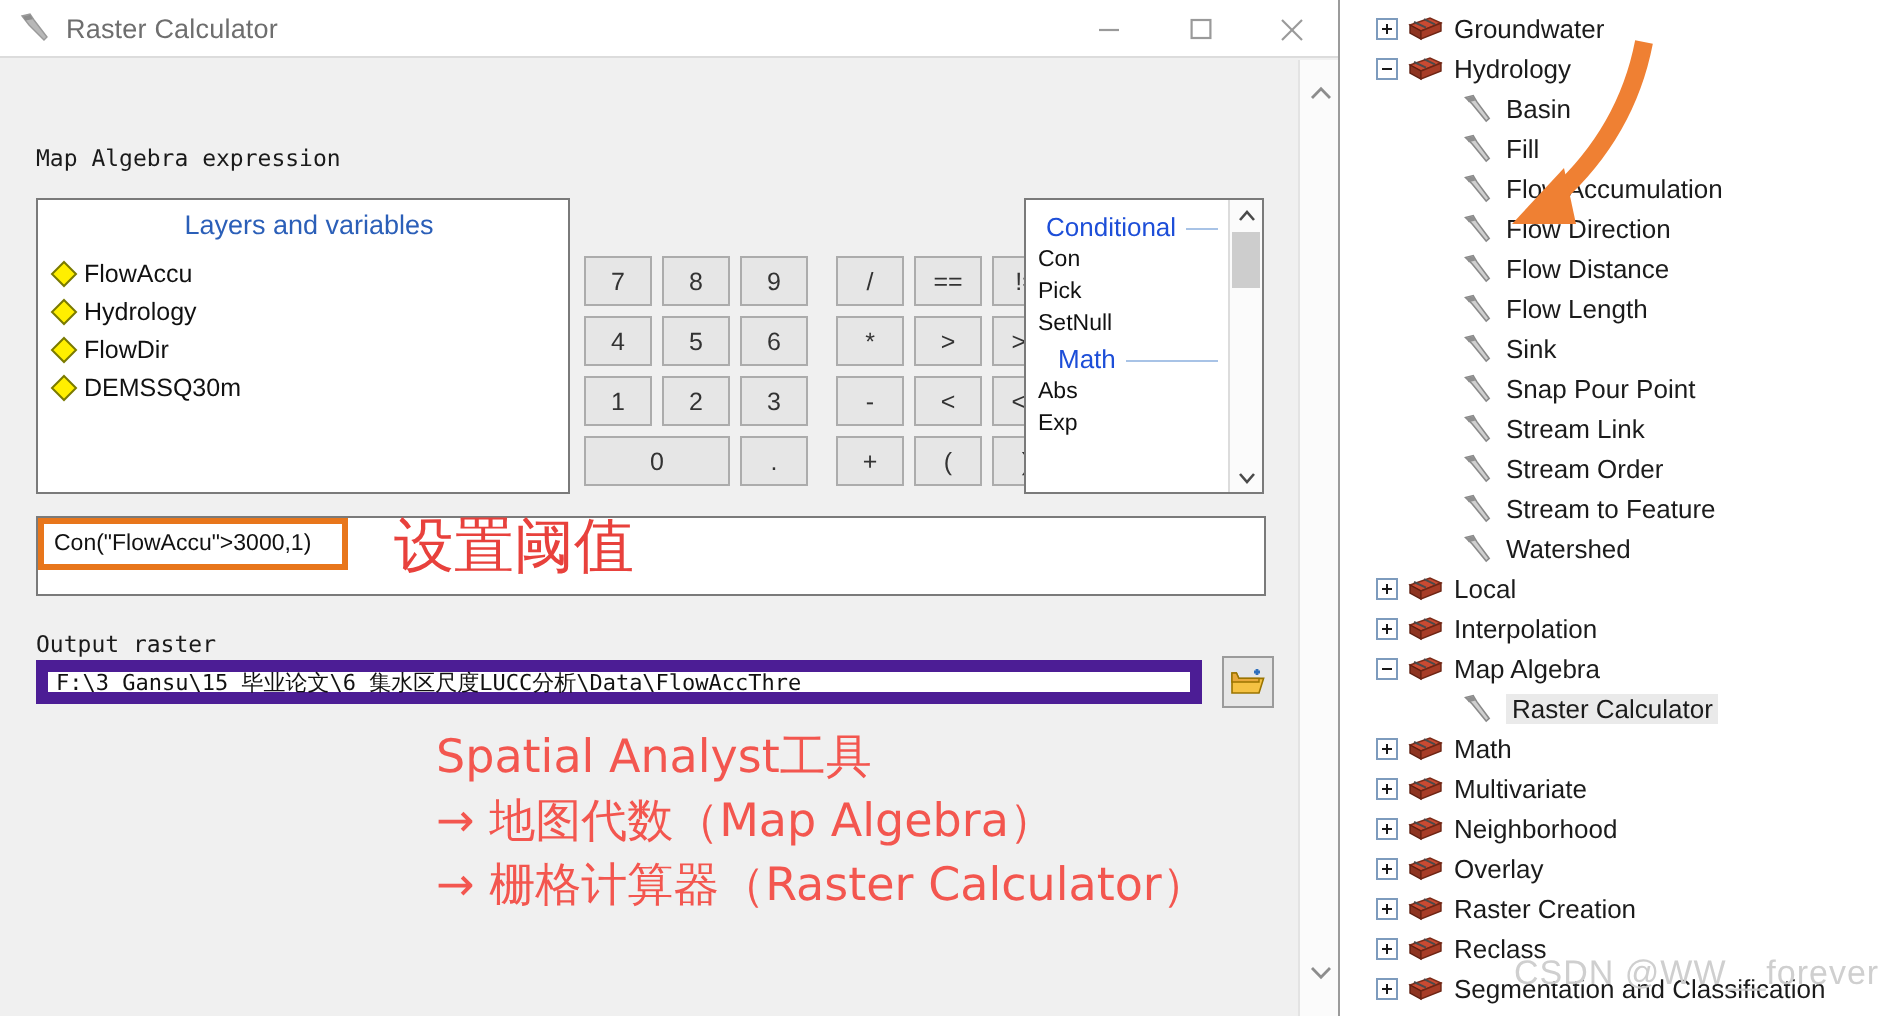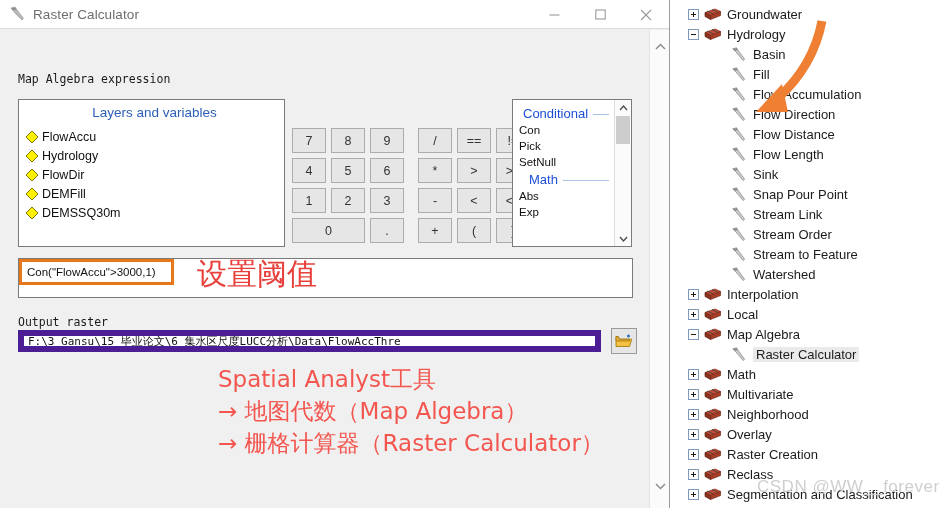--- a/index.html
+++ b/index.html
@@ -270,26 +270,20 @@
             <div class="layer-row">
               <svg class="diamond" viewBox="0 0 14 14">
                 <path d="M7 1 L13 7 L7 13 L1 7 Z" fill="#ffef00" stroke="#7a7a00" stroke-width="1"></path>
               </svg>
               <span class="nm">FlowDir</span>
             </div>
             <div class="layer-row">
               <svg class="diamond" viewBox="0 0 14 14">
                 <path d="M7 1 L13 7 L7 13 L1 7 Z" fill="#ffef00" stroke="#7a7a00" stroke-width="1"></path>
               </svg>
-              <span class="nm">DEMFill</span>
-            </div>
-            <div class="layer-row">
-              <svg class="diamond" viewBox="0 0 14 14">
-                <path d="M7 1 L13 7 L7 13 L1 7 Z" fill="#ffef00" stroke="#7a7a00" stroke-width="1"></path>
-              </svg>
               <span class="nm">DEMSSQ30m</span>
             </div>
           </div>
       </div>
 
       <div class="keypad" id="keypad">
           <div class="kp-row">
             <div class="key">7</div>
             <div class="key">8</div>
             <div class="key">9</div>
@@ -521,31 +515,31 @@
           <span class="tlabel">Watershed</span>
         </div>
         <div class="tnode" style="padding-left: 18px;">
           <span class="texp plus"></span>
           <svg class="tbox-icon" viewBox="0 0 19 15">
             <path d="M2 5.5 L12 2 L17.5 4.5 L7.5 8.5 Z" fill="#c94a32" stroke="#7b2b18" stroke-width=".7"></path>
             <path d="M2 5.5 L7.5 8.5 L7.5 12.5 L2 9.5 Z" fill="#8d3421" stroke="#5e1f10" stroke-width=".7"></path>
             <path d="M7.5 8.5 L17.5 4.5 L17.5 8.5 L7.5 12.5 Z" fill="#a83d27" stroke="#6e2514" stroke-width=".7"></path>
             <path d="M4 4 L10 6.8 M9 2.6 L14.5 5.2" stroke="#4a4a4a" stroke-width="1" fill="none"></path>
           </svg>
+          <span class="tlabel">Local</span>
+        </div>
+        <div class="tnode" style="padding-left: 18px;">
+          <span class="texp plus"></span>
+          <svg class="tbox-icon" viewBox="0 0 19 15">
+            <path d="M2 5.5 L12 2 L17.5 4.5 L7.5 8.5 Z" fill="#c94a32" stroke="#7b2b18" stroke-width=".7"></path>
+            <path d="M2 5.5 L7.5 8.5 L7.5 12.5 L2 9.5 Z" fill="#8d3421" stroke="#5e1f10" stroke-width=".7"></path>
+            <path d="M7.5 8.5 L17.5 4.5 L17.5 8.5 L7.5 12.5 Z" fill="#a83d27" stroke="#6e2514" stroke-width=".7"></path>
+            <path d="M4 4 L10 6.8 M9 2.6 L14.5 5.2" stroke="#4a4a4a" stroke-width="1" fill="none"></path>
+          </svg>
           <span class="tlabel">Interpolation</span>
-        </div>
-        <div class="tnode" style="padding-left: 18px;">
-          <span class="texp plus"></span>
-          <svg class="tbox-icon" viewBox="0 0 19 15">
-            <path d="M2 5.5 L12 2 L17.5 4.5 L7.5 8.5 Z" fill="#c94a32" stroke="#7b2b18" stroke-width=".7"></path>
-            <path d="M2 5.5 L7.5 8.5 L7.5 12.5 L2 9.5 Z" fill="#8d3421" stroke="#5e1f10" stroke-width=".7"></path>
-            <path d="M7.5 8.5 L17.5 4.5 L17.5 8.5 L7.5 12.5 Z" fill="#a83d27" stroke="#6e2514" stroke-width=".7"></path>
-            <path d="M4 4 L10 6.8 M9 2.6 L14.5 5.2" stroke="#4a4a4a" stroke-width="1" fill="none"></path>
-          </svg>
-          <span class="tlabel">Local</span>
         </div>
         <div class="tnode" style="padding-left: 18px;">
           <span class="texp"></span>
           <svg class="tbox-icon" viewBox="0 0 19 15">
             <path d="M2 5.5 L12 2 L17.5 4.5 L7.5 8.5 Z" fill="#c94a32" stroke="#7b2b18" stroke-width=".7"></path>
             <path d="M2 5.5 L7.5 8.5 L7.5 12.5 L2 9.5 Z" fill="#8d3421" stroke="#5e1f10" stroke-width=".7"></path>
             <path d="M7.5 8.5 L17.5 4.5 L17.5 8.5 L7.5 12.5 Z" fill="#a83d27" stroke="#6e2514" stroke-width=".7"></path>
             <path d="M4 4 L10 6.8 M9 2.6 L14.5 5.2" stroke="#4a4a4a" stroke-width="1" fill="none"></path>
           </svg>
           <span class="tlabel">Map Algebra</span>

